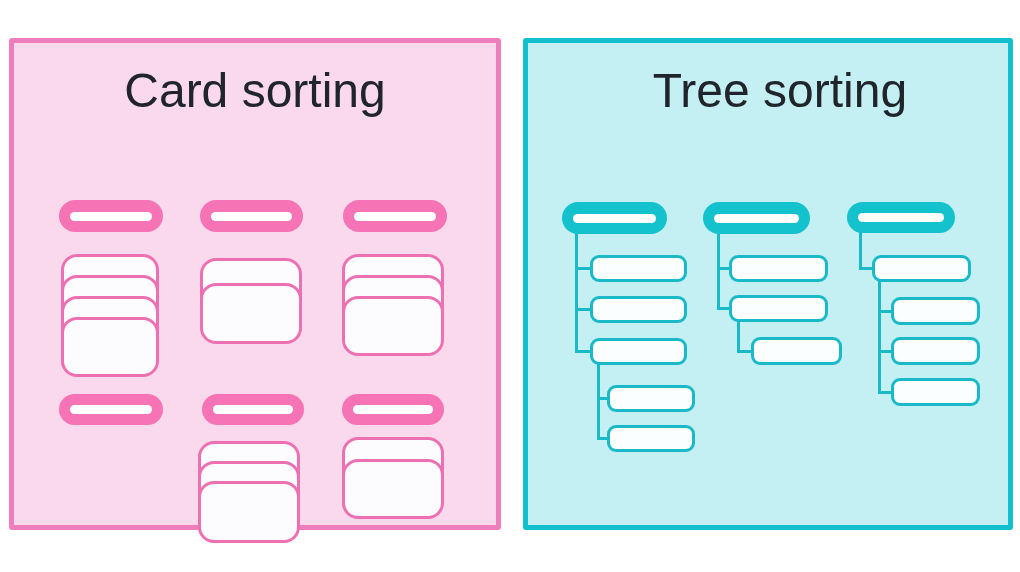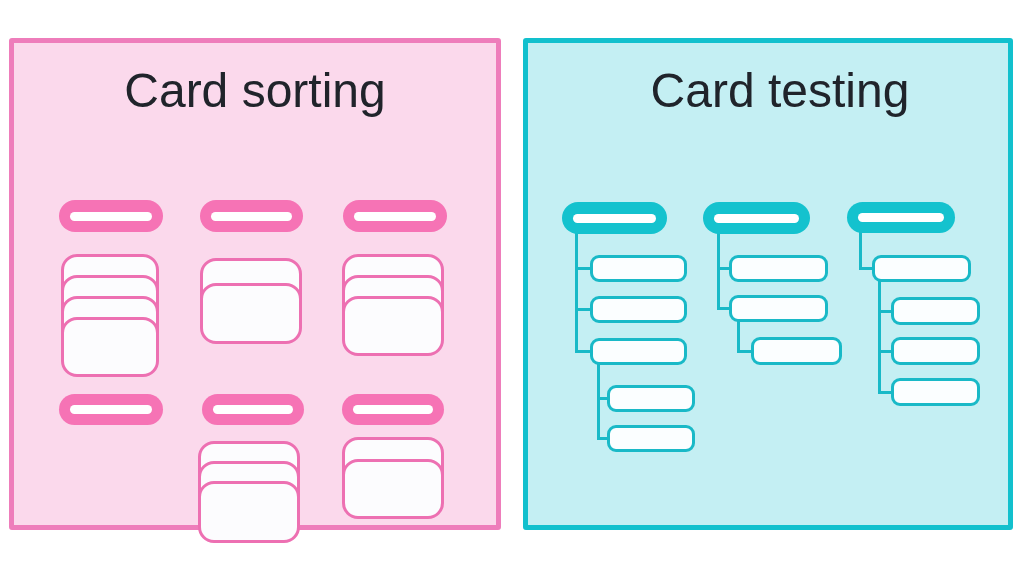--- a/index.html
+++ b/index.html
@@ -73,21 +73,21 @@
         <div class="card" style="left: 184px; top: 438px; width: 102px; height: 62px; z-index: 3;"></div>
         <div class="pill pink-pill" style="left: 328px; top: 351px; width: 102px; height: 31px;">
           <div class="pill-bar"></div>
         </div>
         <div class="card" style="left: 328px; top: 394px; width: 102px; height: 60px; z-index: 1;"></div>
         <div class="card" style="left: 328px; top: 416px; width: 102px; height: 60px; z-index: 2;"></div>
       </div>
   </section>
 
   <section class="panel teal">
-    <h2 class="panel-title">Card testing</h2>
+    <h2 class="panel-title">Tree sorting</h2>
     <div class="panel-body" id="tt-body">
         <div class="line" style="left: 47px; top: 189px; width: 3px; height: 121px;"></div>
         <div class="pill teal-pill" style="left: 34px; top: 159px; width: 105px; height: 32px;">
           <div class="pill-bar"></div>
         </div>
         <div class="line" style="left: 47px; top: 224px; width: 15px; height: 3px;"></div>
         <div class="node" style="left: 62px; top: 212px; width: 97px; height: 27px;"></div>
         <div class="line" style="left: 47px; top: 265px; width: 15px; height: 3px;"></div>
         <div class="node" style="left: 62px; top: 253px; width: 97px; height: 27px;"></div>
         <div class="line" style="left: 47px; top: 307px; width: 15px; height: 3px;"></div>

